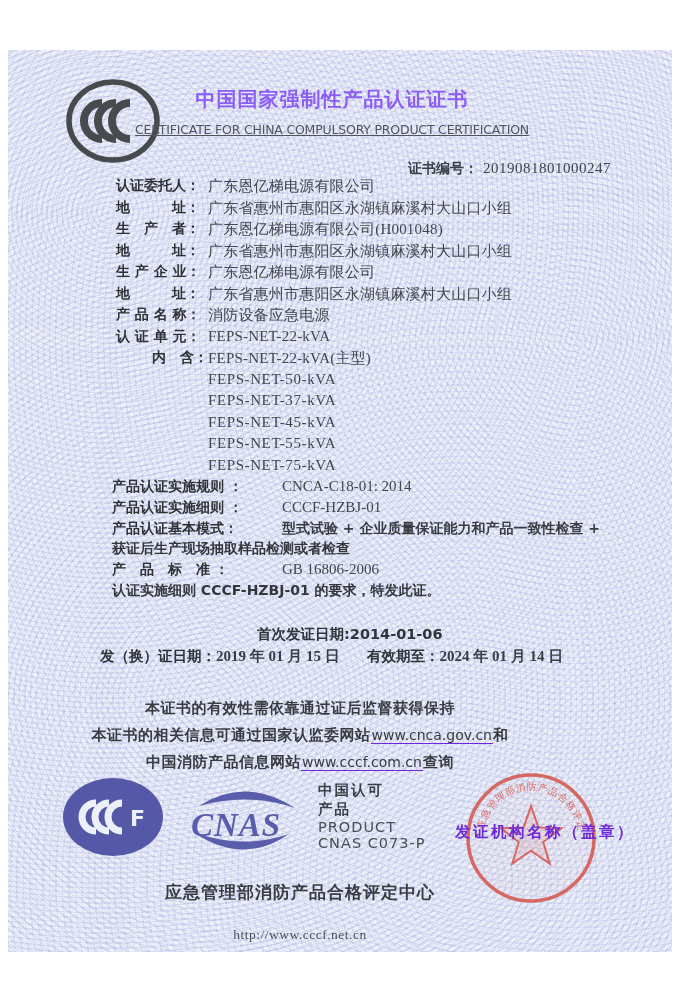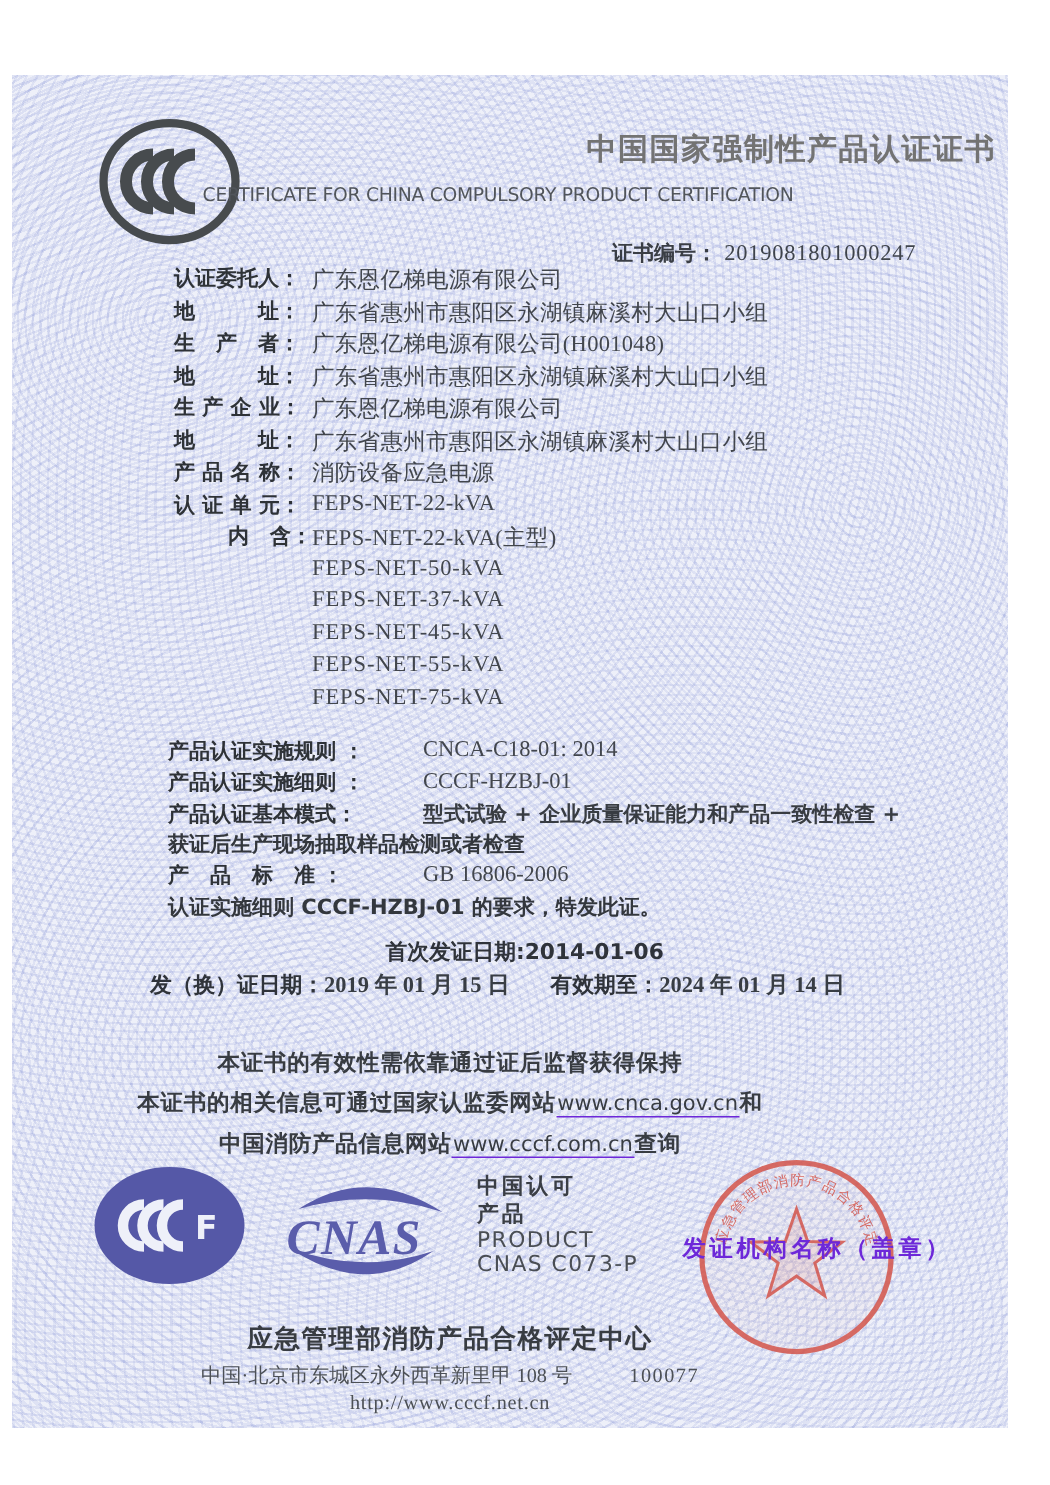--- a/index.html
+++ b/index.html
@@ -7,34 +7,34 @@
         font-family:"Liberation Serif","DejaVu Serif",serif;}
   
   #cert-bg{position:absolute;left:8px;top:50px;width:664px;height:902px;
     background-color:#eef0f9;
     background-image:
       repeating-radial-gradient(circle at 15% 18%, rgba(108,124,205,.14) 0 1.5px, rgba(255,255,255,0) 1.5px 5px),
       repeating-radial-gradient(circle at 85% 32%, rgba(108,124,205,.12) 0 1.5px, rgba(255,255,255,0) 1.5px 6px),
       repeating-radial-gradient(circle at 30% 72%, rgba(108,124,205,.12) 0 1.5px, rgba(255,255,255,0) 1.5px 5.5px),
       repeating-radial-gradient(circle at 68% 92%, rgba(108,124,205,.11) 0 1.5px, rgba(255,255,255,0) 1.5px 6.5px);}
   .abs{position:absolute;}
-  #title{left:0;top:86px;width:664px;text-align:right;font:700 20px "DejaVu Sans",sans-serif;
-         letter-spacing:1px;color:#737373;}
+  #title{left:0;top:86px;width:664px;text-align:center;font:700 20px "DejaVu Sans",sans-serif;
+         letter-spacing:1px;color:#8b5cf6;}
   #subtitle{left:0;top:122px;width:664px;text-align:center;font:500 12.5px "DejaVu Sans",sans-serif;
-         letter-spacing:-0.2px;color:#51555b;}
+         letter-spacing:-0.2px;color:#51555b;text-decoration:underline;}
   #cert-no{left:408px;top:160px;font:600 14px "DejaVu Sans",sans-serif;color:#3a3e45;white-space:pre;}
   #cert-no .num{font:15px "Liberation Serif",serif;color:#3f444c;letter-spacing:0.5px;}
   #fields{left:116px;top:177px;width:540px;}
   .frow{display:flex;height:21.5px;align-items:flex-start;}
   .flabel{width:92px;flex:none;font:700 14px "DejaVu Sans",sans-serif;color:#2e3237;white-space:pre;}
   .flabel.r{text-align:right;}
   .fvalue{font:15px "Liberation Serif",serif;color:#42464d;white-space:pre;letter-spacing:0.2px;}
   .frow.model{padding-left:92px;}
   .frow.model .fvalue{letter-spacing:0.6px;}
-  #rules{left:112px;top:492px;width:545px;}
+  #rules{left:112px;top:478px;width:545px;}
   .rrow{display:flex;height:20.8px;align-items:flex-start;}
   .rlabel{width:170px;flex:none;font:700 14px "DejaVu Sans",sans-serif;color:#2e3237;white-space:pre;}
   .rvalue{font:15px "Liberation Serif",serif;color:#42464d;white-space:pre;}
   .rvalue.cjk{font:600 14px "DejaVu Sans",sans-serif;color:#383c42;}
   .rline{height:20.8px;font:600 14px "DejaVu Sans",sans-serif;color:#33373d;white-space:pre;}
   #first-issue{left:257px;top:625px;font:700 14.5px "DejaVu Sans",sans-serif;color:#2f333a;white-space:pre;}
   #reissue-row{left:0;top:647px;width:664px;height:22px;}
   #reissue{position:absolute;left:100px;top:0;white-space:pre;}
   #valid{position:absolute;left:367px;top:0;white-space:pre;}
   .dlabel{font:700 14.5px "DejaVu Sans",sans-serif;color:#2f333a;}
@@ -195,20 +195,19 @@
     <defs>
         <path id="sealArc" d="M 19.7 58.7 A 48 48 0 0 1 114.3 58.7" fill="none"></path>
       </defs>
     <text font-family="Liberation Serif, serif" font-size="9.5" letter-spacing="1" fill="#d4544a">
       <textPath href="#sealArc">应急管理部消防产品合格评定中心</textPath>
     </text>
   </svg>
   <div id="seal-overlay" class="abs">发证机构名称（盖章）</div>
 
   <div id="footer-org" class="abs">应急管理部消防产品合格评定中心</div>
-  <div id="footer-addr" class="abs"><span>中国·北京市东城区永外西革新里甲 108 号</span><span class="post">100077</span></div>
   <div id="footer-url" class="abs">http://www.cccf.net.cn</div>
 
   <div id="serial" class="abs">
     <span class="pfx">A</span>
     <span class="num">0285642</span>
   </div>
 </div>
 
 </body></html>

